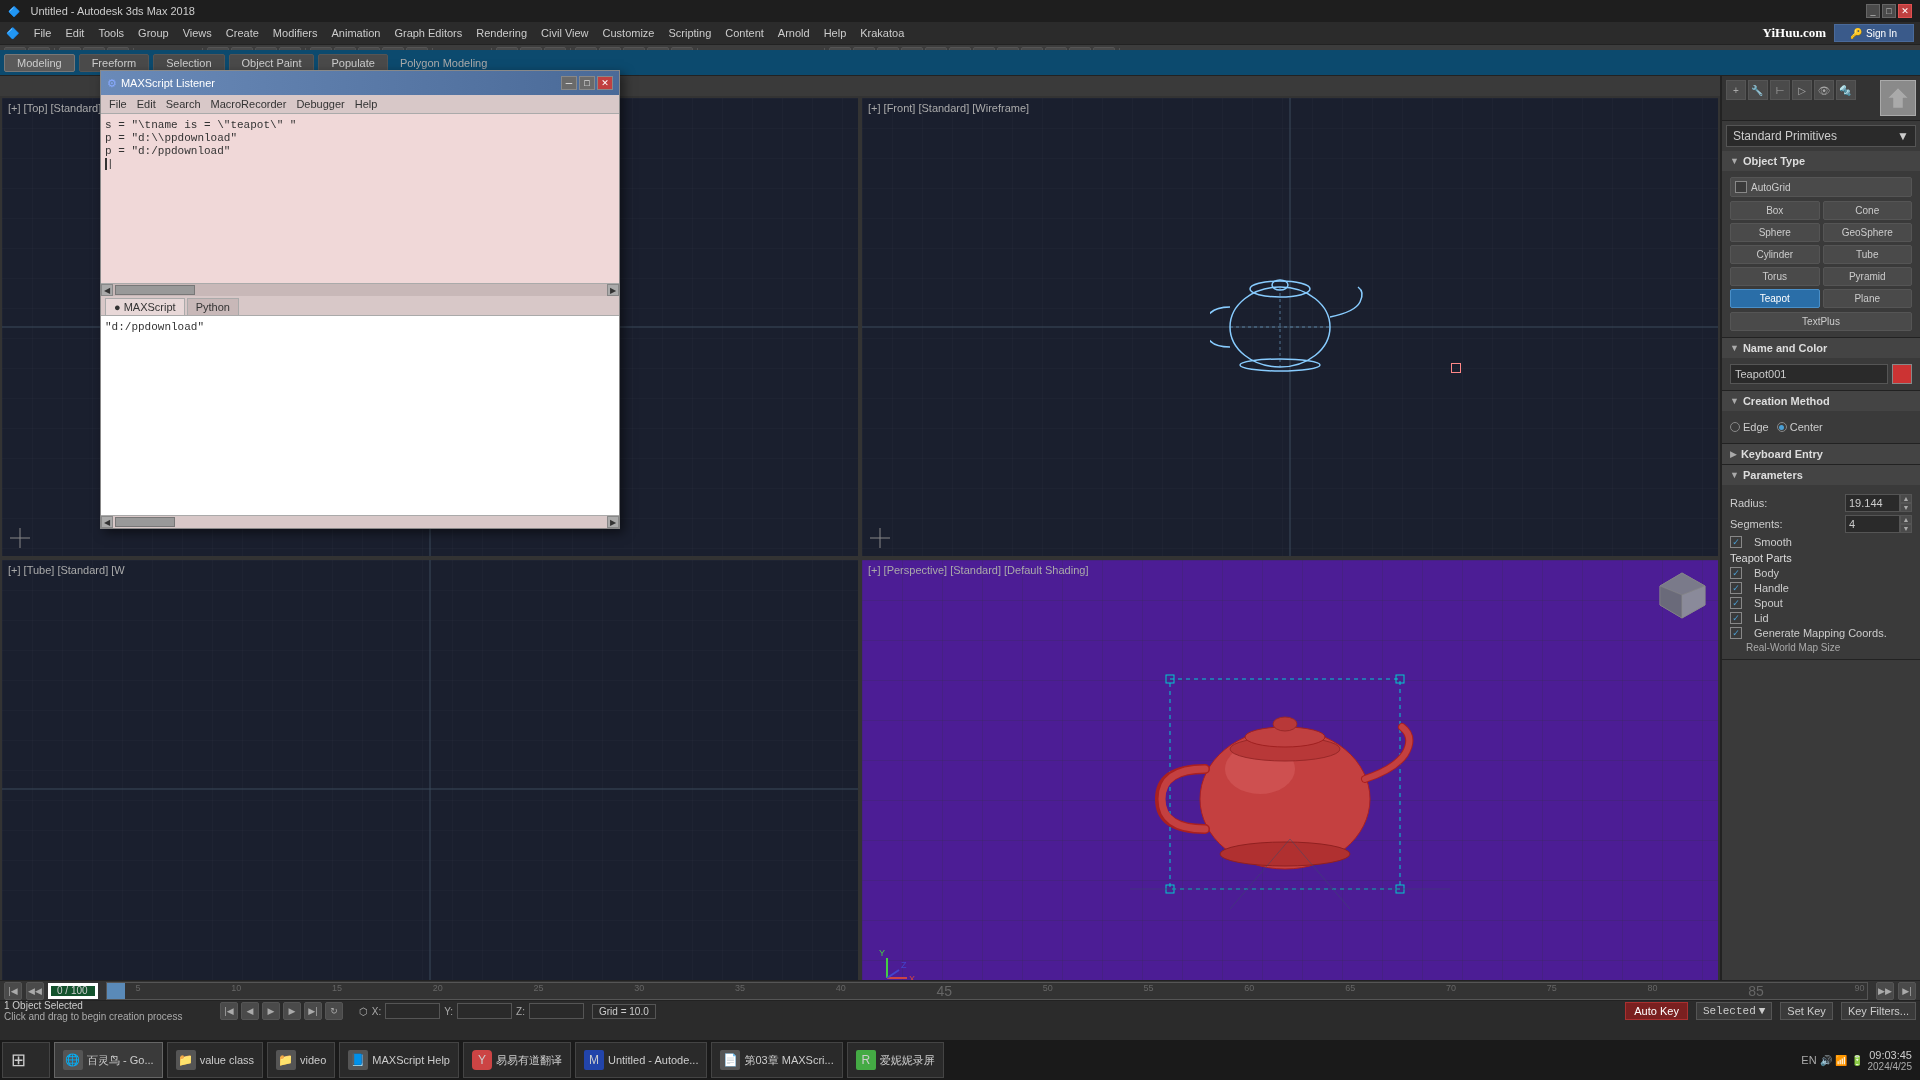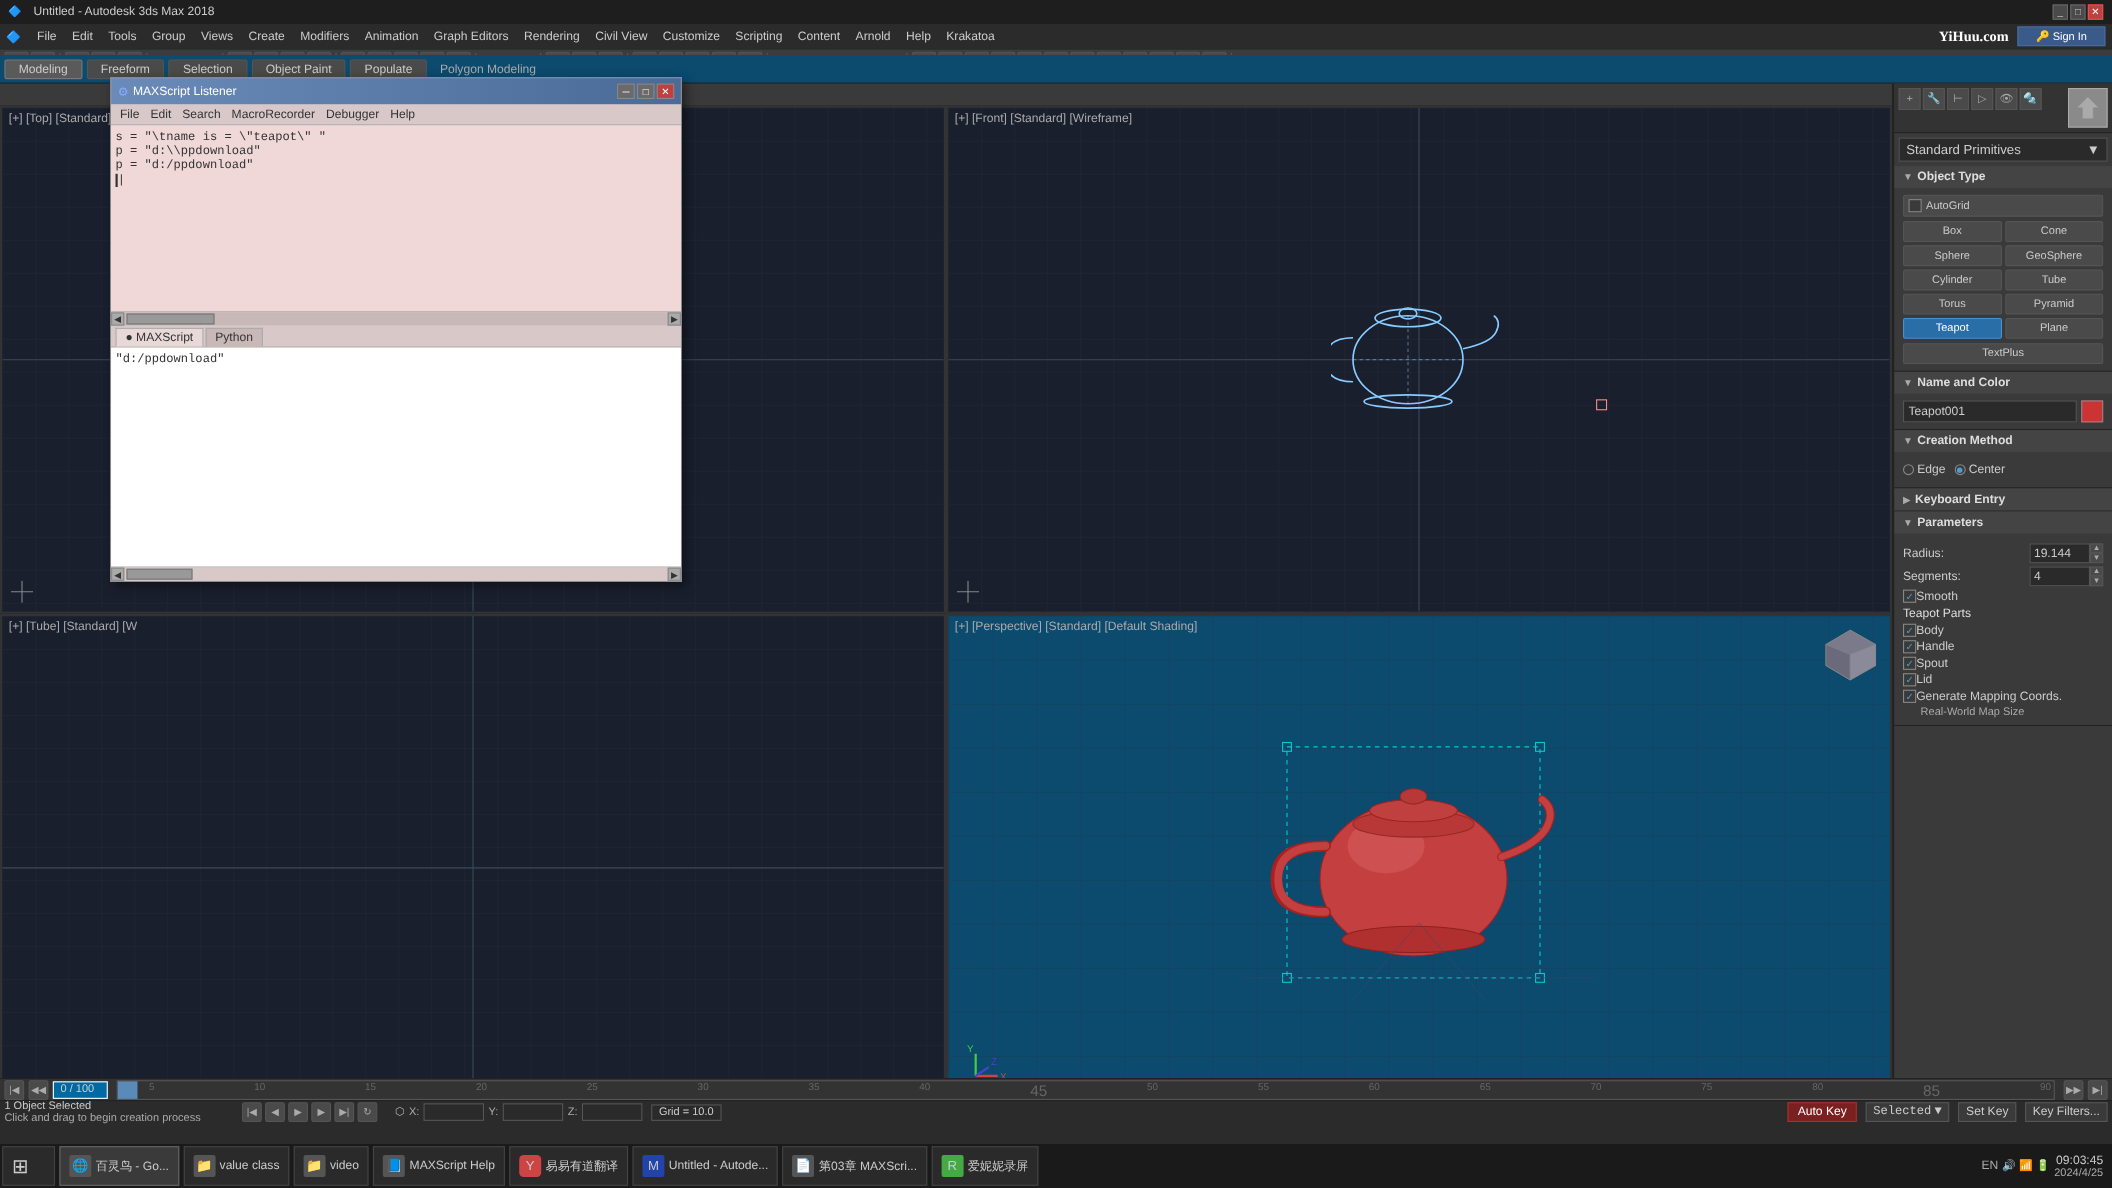--- a/index.html
+++ b/index.html
@@ -217,21 +217,21 @@
       width: 5px;
       height: 5px;
       border-radius: 50%;
       background: #4a9fd4;
     }
 
     
     .checkbox-row {
       display: flex;
       align-items: center;
-      gap: 0;
+      gap: 12px;
       margin: 3px 0;
       font-size: 11px;
       color: #ccc;
     }
     .checkbox {
       width: 12px;
       height: 12px;
       border: 1px solid #888;
       background: #3a3a3a;
       display: flex;
@@ -714,21 +714,21 @@
       <rect width="100%" height="100%" fill="url(#grid3)"></rect>
       <line x1="50%" y1="0" x2="50%" y2="100%" stroke="#3a4a5a" stroke-width="1"></line>
       <line x1="0" y1="50%" x2="100%" y2="50%" stroke="#3a4a5a" stroke-width="1"></line>
     </svg>
     <svg style="position:absolute;bottom:8px;left:8px;width:20px;height:20px;">
       <line x1="10" y1="0" x2="10" y2="20" stroke="#888" stroke-width="1"></line>
       <line x1="0" y1="10" x2="20" y2="10" stroke="#888" stroke-width="1"></line>
     </svg>
   </div>
 
-  <div style="position:absolute;top:50%;left:50%;width:50%;height:50%;background:#0c4a6e;border:2px solid #333;overflow:hidden;">
+  <div style="position:absolute;top:50%;left:50%;width:50%;height:50%;background:#4c1d95;border:2px solid #333;overflow:hidden;">
     <span class="viewport-label">[+] [Perspective] [Standard] [Default Shading]</span>
     <svg class="vp-grid">
 
       <defs>
           <pattern id="grid4" width="40" height="40" patternUnits="userSpaceOnUse">
             <path d="M 40 0 L 0 0 0 40" fill="none" stroke="#2a3040" stroke-width="0.4"></path>
           </pattern>
         </defs>
       <rect width="100%" height="100%" fill="url(#grid4)"></rect>
     </svg>
@@ -997,21 +997,21 @@
     </div>
   </div>
 </div>
 
 <div style="position:absolute;bottom:40px;left:0;right:0;height:60px;background:#2b2b2b;border-top:1px solid #222;z-index:50;">
 
   <div style="height:20px;background:#333;border-bottom:1px solid #222;display:flex;align-items:center;padding:0 4px;gap:4px;">
 
     <div class="play-btn">|◀</div>
     <div class="play-btn">◀◀</div>
-    <div style="background:#0369a1;border:1px solid #ffffff;padding:0 6px;height:16px;display:flex;align-items:center;font-size:10px;color:#ccc;min-width:50px;">
+    <div style="background:#14532d;border:3px solid #ffffff;padding:0 6px;height:16px;display:flex;align-items:center;font-size:10px;color:#ccc;min-width:50px;">
       <span>0 / 100</span>
     </div>
 
     <div class="time-slider">
       <div class="time-marker"></div>
     </div>
     <div class="play-btn">▶▶</div>
     <div class="play-btn">▶|</div>
   </div>
 

